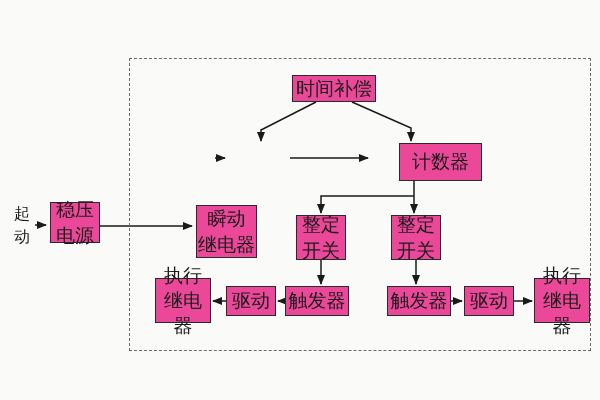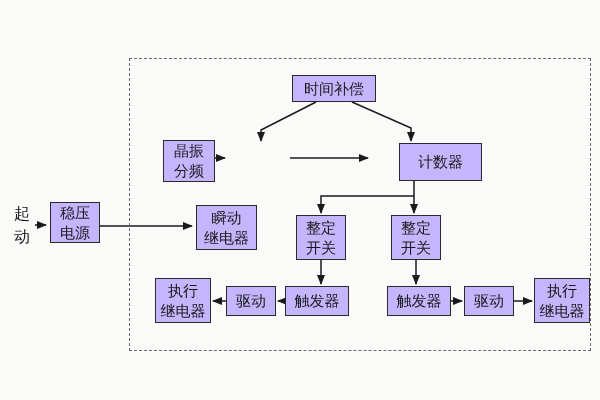--- a/index.html
+++ b/index.html
@@ -28,26 +28,26 @@
     top: 58px;
     width: 462px;
     height: 293px;
     border: 1.5px dashed #6b6b6b;
     box-sizing: border-box;
   }
   .node {
     position: absolute;
     box-sizing: border-box;
     border: 1.2px solid #2a2a2a;
-    background: #c4b5fd;
+    background: #ec4899;
     display: flex;
     align-items: center;
     justify-content: center;
     text-align: center;
-    font-size: 15px;
+    font-size: 19px;
     line-height: 1.32;
     white-space: pre-line;
     z-index: 2;
   }
   .start-label {
     position: absolute;
     left: 8px;
     top: 201px;
     width: 28px;
     height: 48px;
@@ -59,21 +59,21 @@
     line-height: 1.45;
     white-space: pre-line;
     z-index: 2;
   }
   
   .n-timecomp   { left: 292px; top:  75px; width: 84px; height: 27px; }
   .n-crystal    { left: 163px; top: 140px; width: 52px; height: 42px; }
   .n-divider    { left: 228px; top: 143px; width: 62px; height: 30px; }
   .n-counter    { left: 372px; top: 143px; width: 83px; height: 38px; margin-left: 27px; }
   .n-power      { left:  50px; top: 202px; width: 50px; height: 41px; }
-  .n-instant    { left: 196px; top: 205px; width: 61px; height: 45px; }
+  .n-instant    { left: 196px; top: 205px; width: 61px; height: 53px; }
   .n-ssleft     { left: 296px; top: 215px; width: 50px; height: 45px; }
   .n-ssright    { left: 391px; top: 215px; width: 50px; height: 45px; }
   .n-trigleft   { left: 285px; top: 286px; width: 64px; height: 30px; }
   .n-trigright  { left: 387px; top: 286px; width: 64px; height: 30px; }
   .n-driveleft  { left: 226px; top: 286px; width: 50px; height: 30px; }
   .n-driveright { left: 464px; top: 286px; width: 50px; height: 30px; }
   .n-execleft   { left: 155px; top: 278px; width: 56px; height: 45px; }
   .n-execright  { left: 534px; top: 278px; width: 56px; height: 45px; }
 </style>
 </head>
@@ -117,22 +117,20 @@
     <line x1="514" y1="301" x2="532" y2="301" stroke="#1a1a1a" stroke-width="1.5" marker-end="url(#ah)"></line>
   </svg>
 
   <div class="dashed-frame"></div>
 
   <div class="start-label">起
 动</div>
 
   <div class="node n-timecomp">时间补偿</div>
 
-  <div class="node n-crystal">晶振
-分频</div>
 
 
   <div class="node n-counter">计数器</div>
 
   <div class="node n-power">稳压
 电源</div>
 
   <div class="node n-instant">瞬动
 继电器</div>
 

